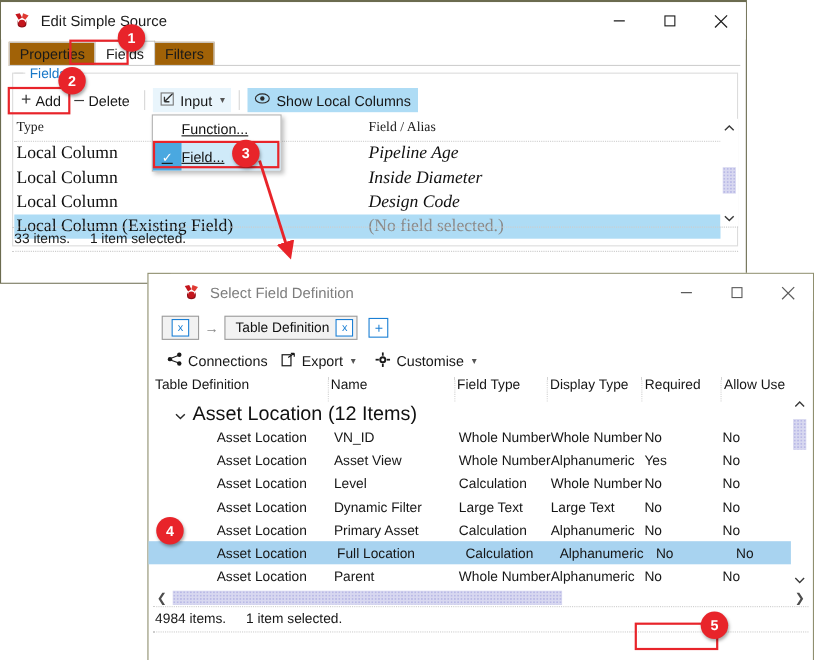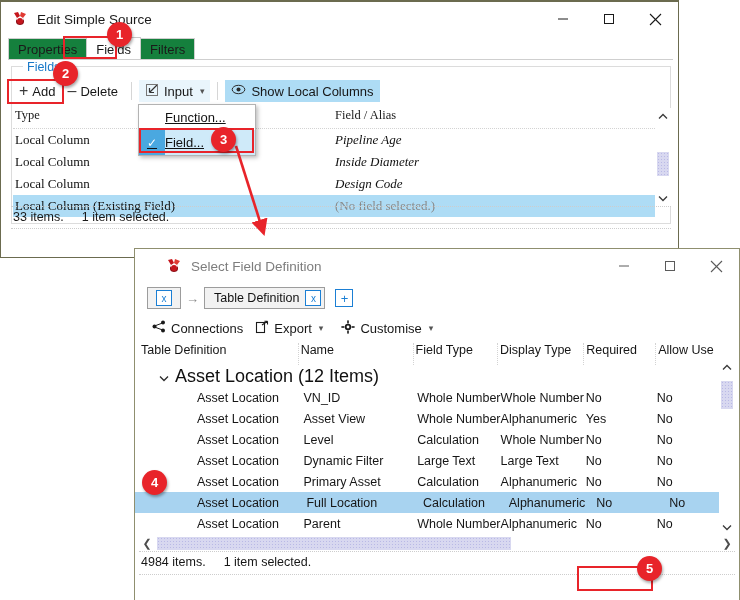--- a/index.html
+++ b/index.html
@@ -16,39 +16,39 @@
   .titlebar{height:34px;display:flex;align-items:center;position:relative;background:#fff;}
   .logo{width:22px;height:20px;margin-left:8px;margin-right:6px;flex:0 0 auto;position:relative;}
   .title-txt{font-size:13.5px;color:#1b1b1b;}
   .title-txt.dim{color:#7d7d7d;}
   .wbtns{position:absolute;right:0;top:0;height:34px;display:flex;}
   .wbtn{width:46px;height:34px;display:flex;align-items:center;justify-content:center;color:#202020;}
   .wbtn svg{display:block;}
   
   .tabstrip{position:absolute;left:7px;top:36px;height:22px;display:flex;align-items:flex-end;}
   .tab{height:21px;padding:0 9px;display:flex;align-items:center;font-size:13px;color:#1a1a1a;
-       border:1px solid #cfcfcf;border-bottom:none;background:#15803d;margin-right:-1px;}
+       border:1px solid #cfcfcf;border-bottom:none;background:#a16207;margin-right:-1px;}
   .tab.active{background:#fff;border-color:#c8c8c8;height:22px;}
   .tabline{position:absolute;left:7px;top:57px;width:665px;height:1px;background:#cfcfcf;}
   
   .group{position:absolute;left:10px;top:64px;width:660px;height:158px;border:1px solid #dcdcdc;box-sizing:border-box;}
   .group-label{position:absolute;left:22px;top:58px;background:#fff;padding:0 4px;font-size:12.5px;color:#1878c8;}
   .group-dash{position:absolute;left:12px;top:64px;width:8px;height:1px;background:#dcdcdc;}
   
   .tb{position:absolute;left:12px;top:78px;height:22px;display:flex;align-items:center;}
   .tb-item{display:flex;align-items:center;height:22px;padding:0 6px;font-size:13px;color:#171717;white-space:nowrap;}
   .tb-sep{width:1px;height:18px;background:#d6d6d6;margin:0 7px;}
   .plus{font-size:16px;color:#3a3a3a;margin-right:4px;line-height:1;}
   .minus{font-size:16px;color:#3a3a3a;margin-right:4px;line-height:1;}
   .caret{font-size:9px;color:#555;margin-left:7px;}
   .hl{background:#aedcf5;}
   
   .lst{position:absolute;left:12px;top:106px;width:642px;font-family:Liberation Serif, serif;}
   .lst-head{height:20px;display:flex;font-size:12.5px;color:#1a1a1a;border-bottom:1px dotted #d3d3d3;}
-  .lst-row{height:22px;display:flex;align-items:center;font-size:13px;}
+  .lst-row{height:22px;display:flex;align-items:center;font-size:16px;}
   .lst-row.sel{background:#aedcf5;}
   .c1{width:320px;padding-left:2px;}
   .c2{width:320px;}
   .ital{font-style:italic;}
   .muted{color:#8a8a8a;}
   .status{position:absolute;left:12px;top:208px;font-size:12.5px;color:#1a1a1a;}
   .status b{font-weight:normal;margin-left:18px;}
   .statusline{position:absolute;left:10px;top:204px;width:660px;height:1px;border-top:1px dotted #cdcdcd;}
   .statusline2{position:absolute;left:10px;top:226px;width:660px;height:1px;border-top:1px dotted #cdcdcd;}
   

